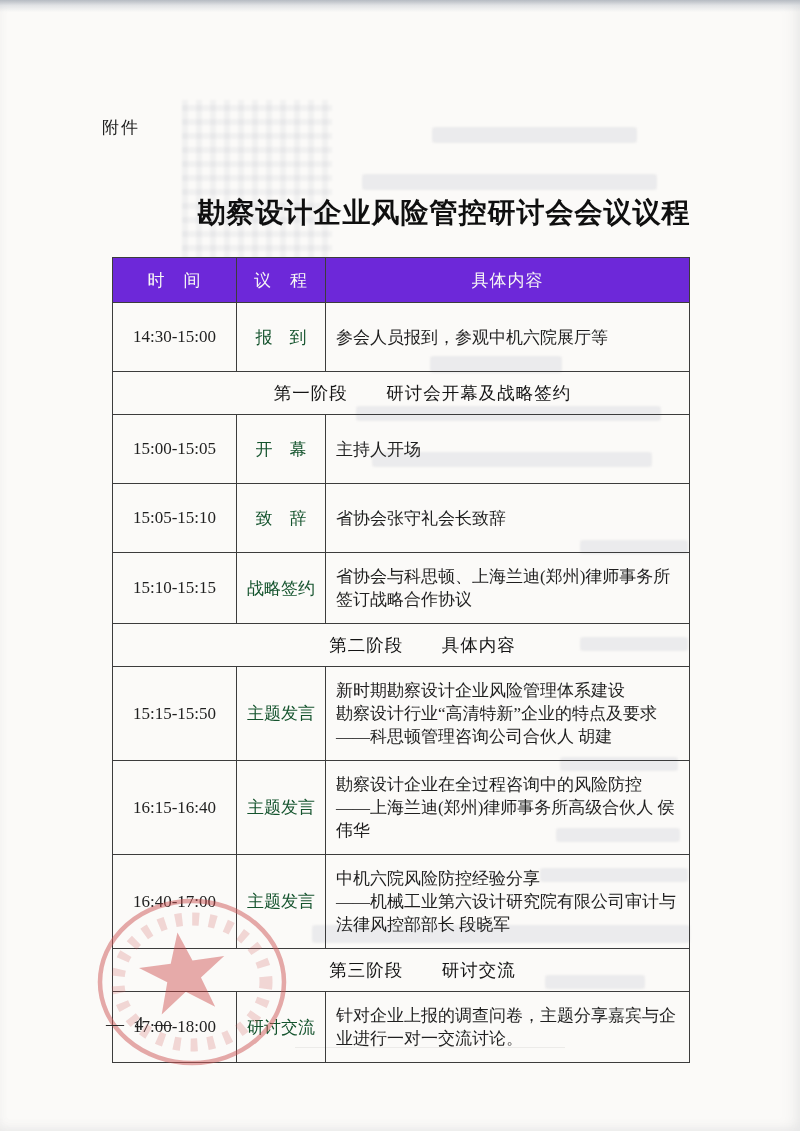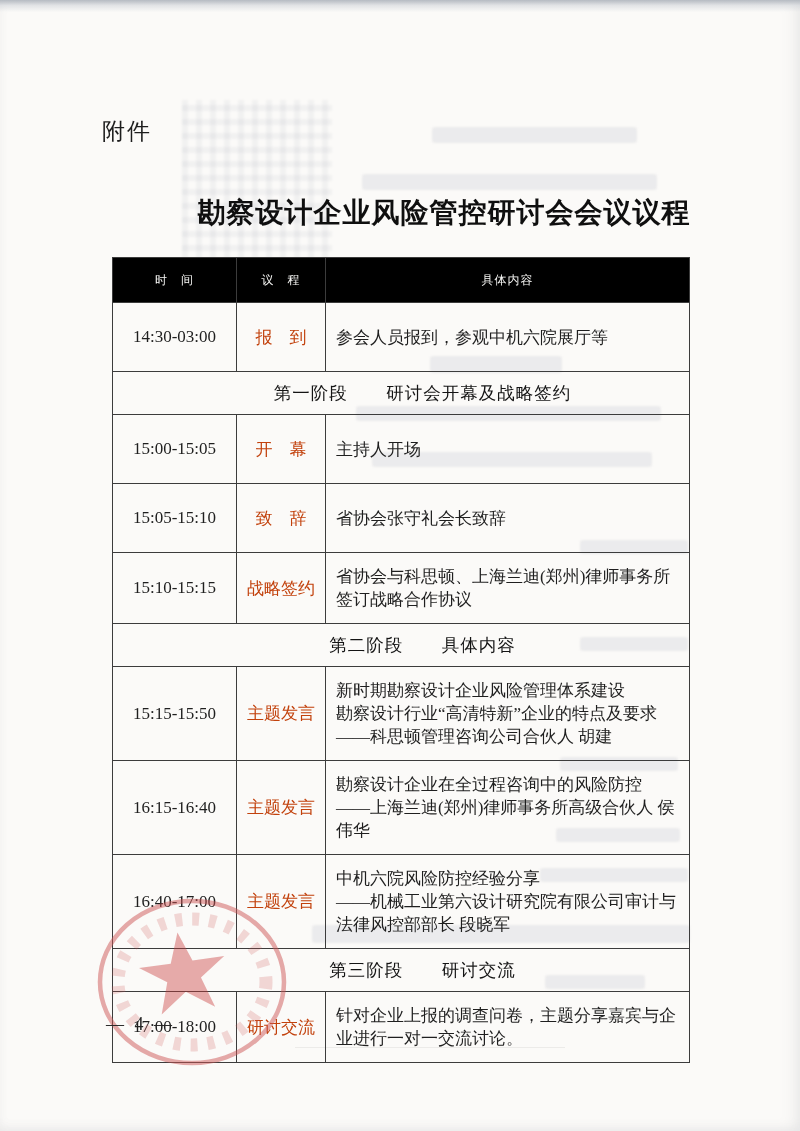--- a/index.html
+++ b/index.html
@@ -12,21 +12,21 @@
     color:#222;
     overflow:hidden;
     box-shadow:inset -6px 0 14px rgba(120,125,135,.10), inset 0 -4px 10px rgba(120,125,135,.06);
   }
   .scan-top{
     position:absolute;left:0;top:0;width:800px;height:12px;
     background:linear-gradient(180deg, #b6bbc2 0%, rgba(198,203,210,.45) 45%, rgba(240,240,240,0) 100%);
   }
   .attachment{
     position:absolute;left:102px;top:116px;
-    font-size:23px;color:#1d1d1d;letter-spacing:2px;
+    font-size:17px;color:#1d1d1d;letter-spacing:2px;
   }
   .title{
     position:absolute;left:0;top:194px;width:800px;margin:0;
     text-align:center;font-size:28px;font-weight:700;letter-spacing:1px;color:#0f0f0f;padding-left:44px;
   }
   
   .qr-bleed{
     position:absolute;left:182px;top:100px;width:150px;height:165px;
     background:
       repeating-linear-gradient(0deg, rgba(125,135,155,.13) 0 6px, rgba(0,0,0,0) 6px 14px),
@@ -46,31 +46,31 @@
   
   table.agenda{
     position:absolute;left:112px;top:257px;width:577px;
     border-collapse:collapse;table-layout:fixed;
     background:transparent;
   }
   table.agenda th, table.agenda td{
     border:1px solid #3c3c3c;
   }
   table.agenda th{
-    background:#000000;color:#f7f7f5;
-    font-weight:400;font-size:12px;letter-spacing:1px;
+    background:#6d28d9;color:#f7f7f5;
+    font-weight:400;font-size:17px;letter-spacing:1px;
     height:42px;
   }
   td.c-time{
     text-align:center;font-size:17px;color:#1f1f1f;
     font-family:"Liberation Serif","DejaVu Serif",serif;
     padding:4px 2px;
   }
   td.c-agenda{
-    text-align:center;font-size:17px;color:#c2410c;padding:12px 2px;
+    text-align:center;font-size:17px;color:#14532d;padding:12px 2px;
   }
   td.c-content{
     font-size:17px;color:#1f1f1f;padding:12px 10px;line-height:23px;text-align:left;
   }
   tr.row-single td{height:44px;}
   tr.row-section td{
     height:40px;text-align:center;font-size:17.5px;color:#141414;letter-spacing:1px;padding-left:44px;
   }
   .section-label{margin-right:2.2em;}
   
@@ -115,21 +115,21 @@
     </colgroup>
     <thead>
       <tr id="header-row">
           <th>时　间</th>
           <th>议　程</th>
           <th>具体内容</th>
         </tr>
     </thead>
     <tbody id="table-body">
         <tr class="row-item row-single">
-          <td class="c-time">14:30-03:00</td>
+          <td class="c-time">14:30-15:00</td>
           <td class="c-agenda">报　到</td>
           <td class="c-content">
             <div>参会人员报到，参观中机六院展厅等</div>
           </td>
         </tr>
         <tr class="row-section">
           <td colspan="3"><span class="section-label">第一阶段</span><span>研讨会开幕及战略签约</span></td>
         </tr>
         <tr class="row-item row-single">
           <td class="c-time">15:00-15:05</td>

